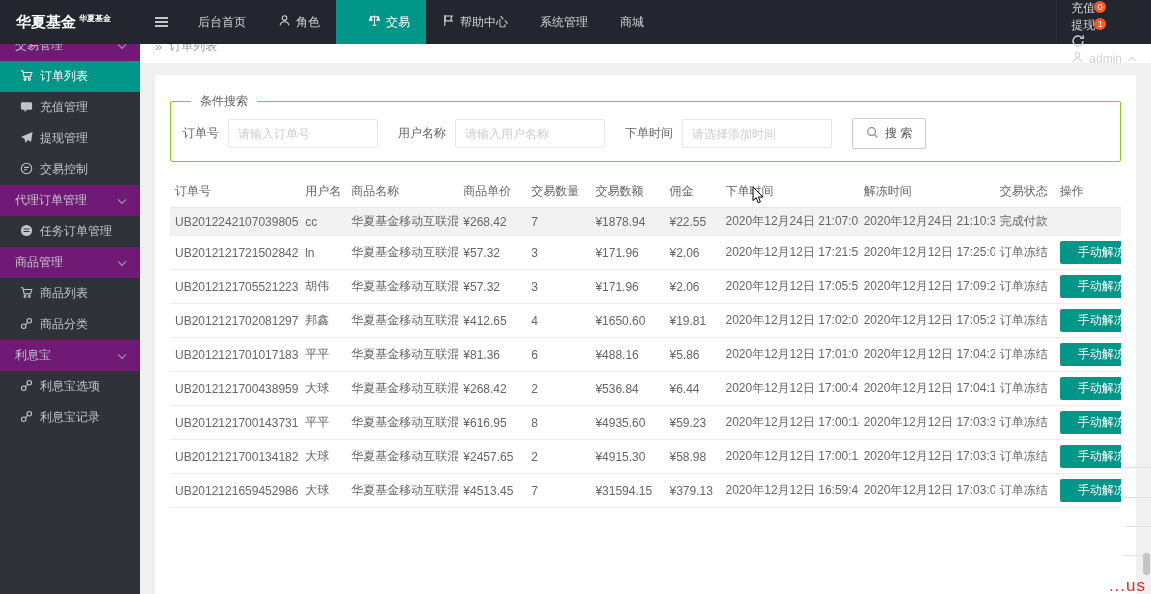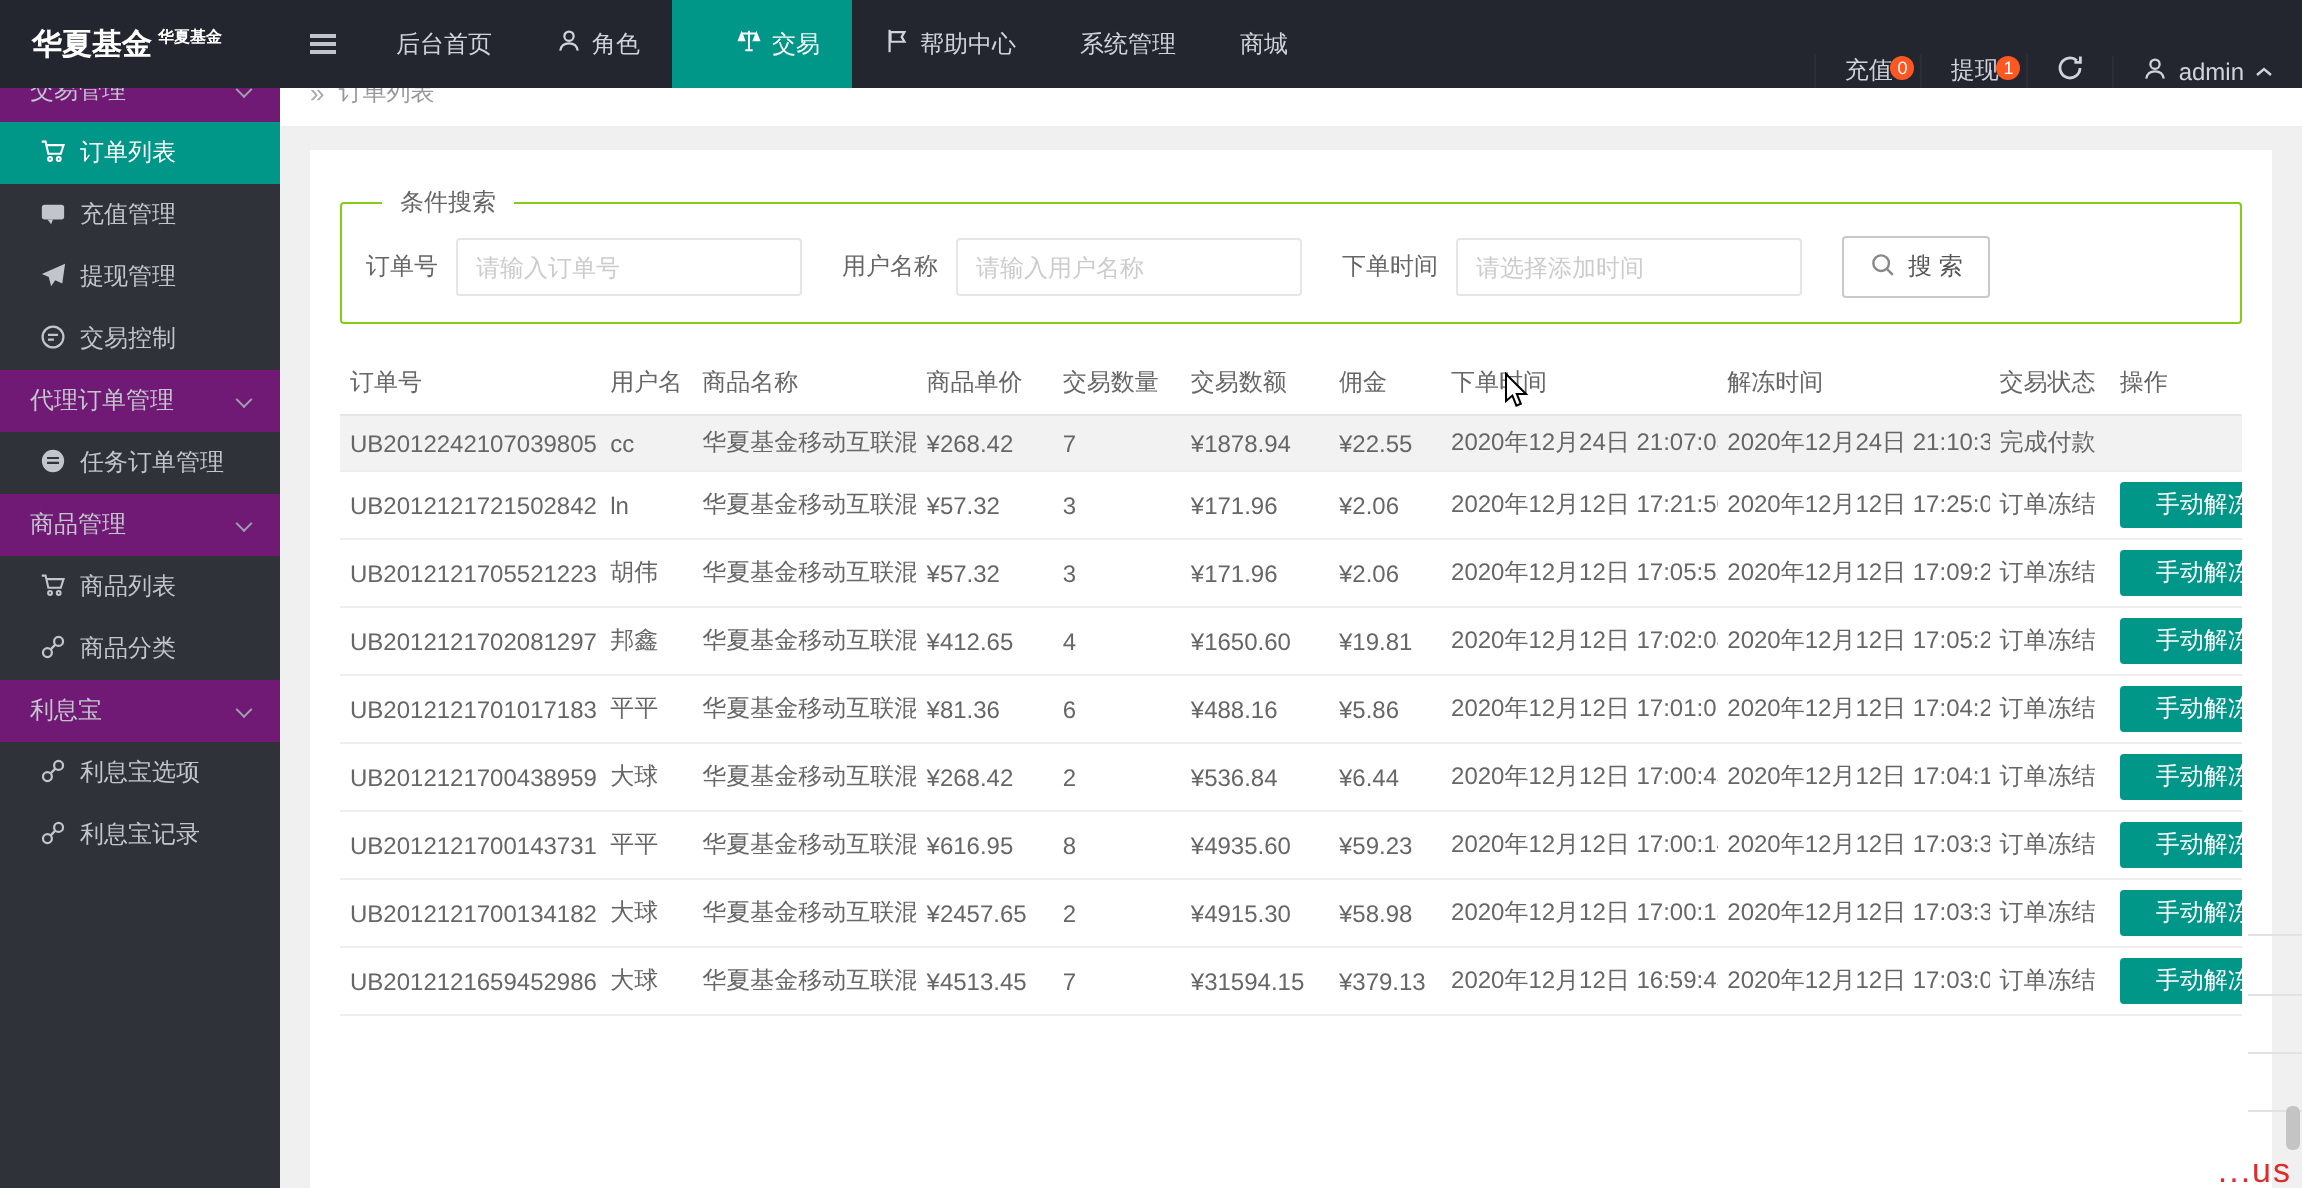--- a/index.html
+++ b/index.html
@@ -8,21 +8,21 @@
 
   
   .header { position:absolute; top:0; left:0; right:0; height:44px; background:#23262e; display:flex; align-items:stretch; z-index:10; }
   .logo { width:140px; background:#23262e; color:#fff; display:flex; align-items:center; padding-left:16px; font-size:15px; font-weight:bold; white-space:nowrap; }
   .logo .sup { font-size:8px; font-weight:bold; margin-left:3px; transform:translateY(-4px); }
   .hamburger { width:42px; display:flex; flex-direction:column; gap:2px; align-items:center; justify-content:center; cursor:pointer; }
   .hamburger i { width:13px; height:2px; background:#c2c6cc; display:block; }
   .nav-item { display:flex; align-items:center; gap:5px; padding:0 16px; color:#d0d3d9; font-size:12px; cursor:pointer; }
   .nav-item.active { background:#009688; color:#fff;padding-left:32px; }
   .nav-item svg { flex:0 0 auto; }
-  .top-right { margin-left:auto; display:flex; align-items:flex-end; }
+  .top-right { margin-left:auto; display:flex; align-items:flex-start;flex-direction:column; }
   .tr-item { position:relative; display:flex; align-items:center; gap:5px; padding:0 14px; color:#d0d3d9; font-size:12px; cursor:pointer; border-left:1px solid rgba(255,255,255,.04); }
   .badge { position:absolute; top:1px; right:3px; background:#ff5722; color:#fff; font-size:9px; min-width:12px; height:12px; line-height:12px; border-radius:6px; text-align:center; padding:0 2px; }
 
   
   .sidebar { position:absolute; left:0; top:30px; bottom:0; width:140px; background:#2f3238; }
   .side-item { position:relative; height:31px; display:flex; align-items:center; font-size:12px; color:#c2c5cc; padding-left:15px; cursor:pointer; }
   .side-item.parent { background:#701a75; }
   .side-item.child { padding-left:20px; gap:7px; }
   .side-item.active { background:#009688; color:#fff; }
   .chev-down { position:absolute; right:15px; top:50%; width:6px; height:6px; border-right:1px solid #9ea3ad; border-bottom:1px solid #9ea3ad; transform:translateY(-70%) rotate(45deg); }
@@ -33,21 +33,21 @@
   .breadcrumb { height:33px; background:#fff; display:flex; align-items:center; gap:7px; padding-left:15px; font-size:12px; color:#999; }
   .crumb-sym { font-size:13px; color:#aaa; }
   .card { position:absolute; left:15px; right:15px; top:45px; bottom:0; background:#fff; }
 
   
   fieldset.search { margin:18px 15px 0; border:1px solid #84cc16; border-radius:2px; padding:8px 12px 12px; }
   fieldset.search legend { font-size:12px; color:#666; padding:0 9px; margin-left:8px; }
   .srow { display:flex; align-items:center; }
   .sfield { display:flex; align-items:center; gap:9px; margin-right:20px; }
   .sfield label { font-size:12px; color:#666; white-space:nowrap; }
-  .sfield input { width:173px; height:29px; border:1px solid #e6e6e6; border-radius:2px; padding:0 9px; font-size:12px; color:#666; outline:none; }
+  .sfield input { width:150px; height:29px; border:1px solid #e6e6e6; border-radius:2px; padding:0 9px; font-size:12px; color:#666; outline:none; }
   .sfield input::placeholder { color:#ccc; }
   .search-btn { height:31px; padding:0 13px; background:#fff; border:1px solid #c9c9c9; border-radius:2px; font-size:12px; color:#555; display:flex; align-items:center; gap:6px; cursor:pointer; }
 
   
   .table-wrap { margin:14px 15px 0; }
   table { width:100%; border-collapse:collapse; table-layout:fixed; }
   th { font-size:12px; color:#666; font-weight:normal; text-align:left; padding:7px 5px; border-bottom:1px solid #e6e6e6; white-space:nowrap; }
   td { font-size:12px; color:#666; padding:5px; border-bottom:1px solid #eee; white-space:nowrap; overflow:hidden; }
   tr.hover td { background:#f2f2f2; }
   .unfreeze-btn { background:#009688; color:#fff; border:none; border-radius:2px; font-size:12px; padding:3px 18px; cursor:pointer; }

